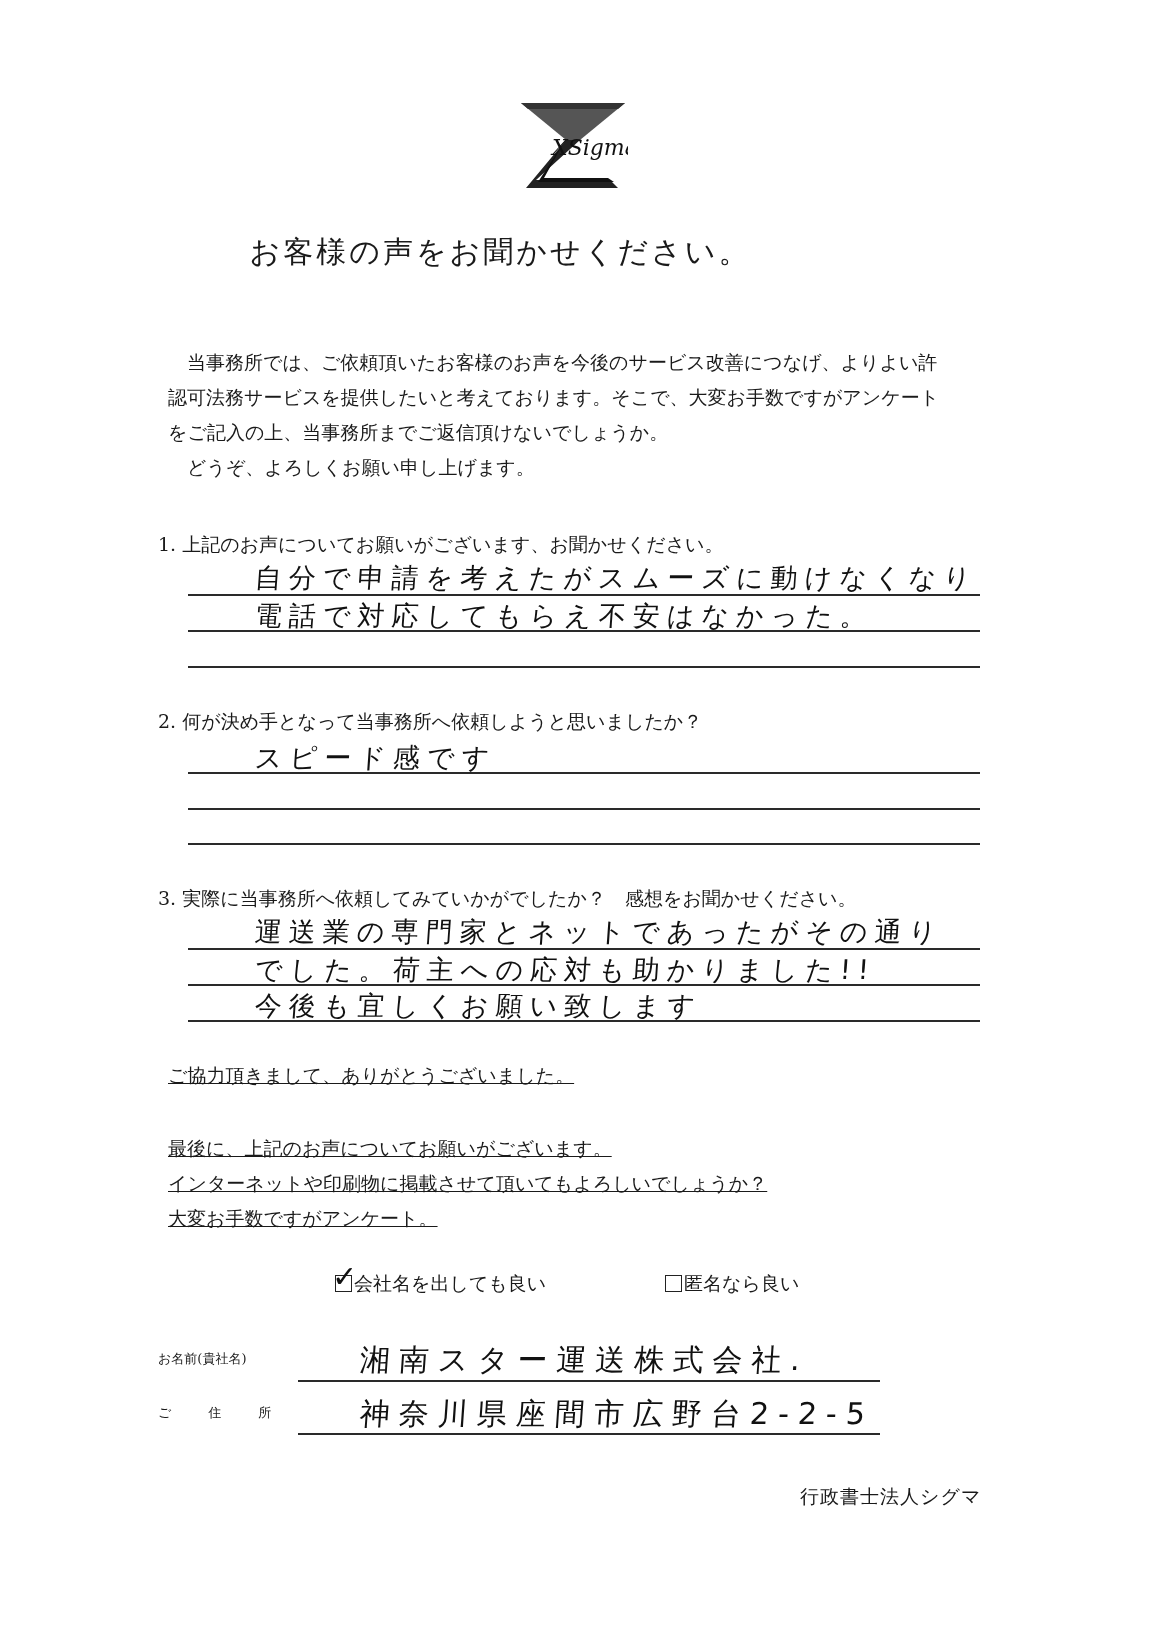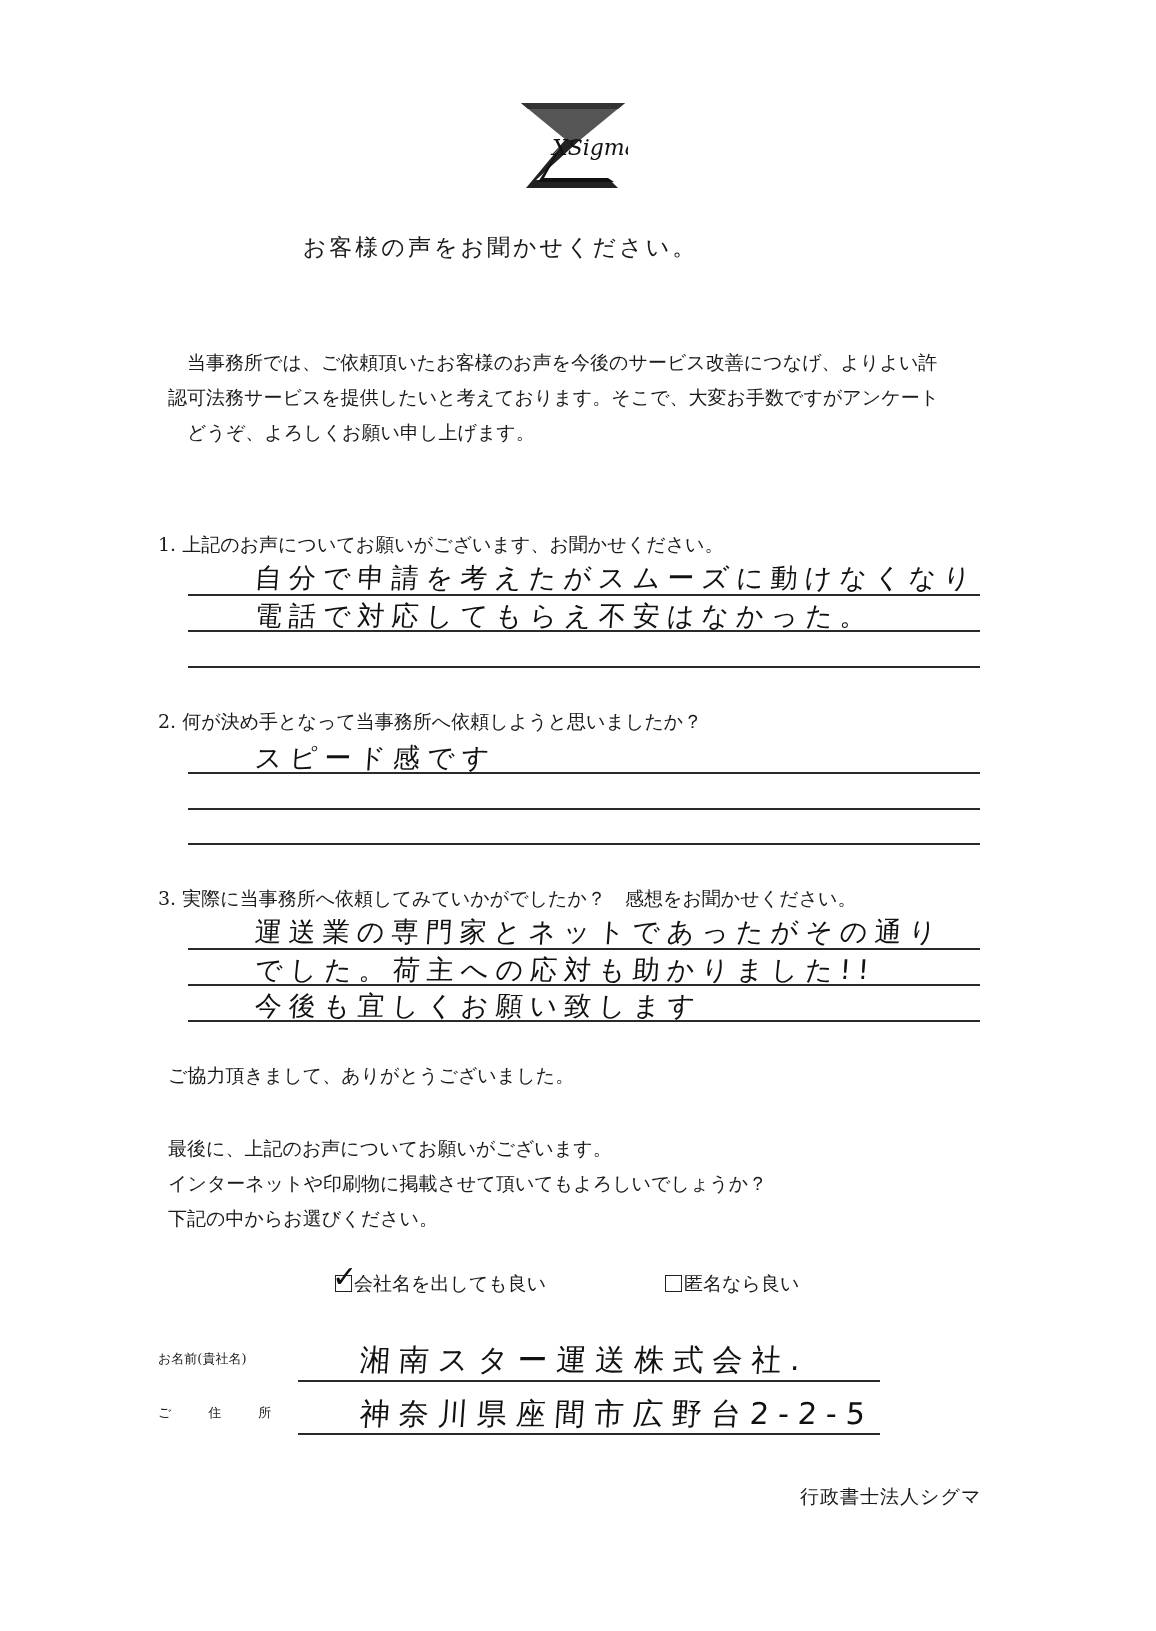--- a/index.html
+++ b/index.html
@@ -3,31 +3,31 @@
   <meta charset="utf-8">
   <style>
     html, body { margin:0; padding:0; background:#ffffff; }
     body {
       width:1156px; height:1631px; position:relative; overflow:hidden;
       font-family: "DejaVu Serif", "Liberation Serif", serif;
       color:#1a1a1a;
     }
     .abs { position:absolute; }
     .logo { left:518px; top:100px; width:110px; height:90px; }
-    .title { left:0; width:1001px; top:232px; text-align:center; font-size:23px; letter-spacing:3px; }
+    .title { left:0; width:1001px; top:232px; text-align:center; font-size:30px; letter-spacing:3px; }
     .intro { left:168px; top:345px; width:840px; font-size:19px; line-height:35px; }
     .intro p { margin:0; }
     .intro .indent { text-indent:19px; }
     .q { font-size:19px; left:158px; }
     .line { position:absolute; height:2px; background:#2a2a2a; }
     .hw {
       position:absolute; font-family:"DejaVu Sans", sans-serif; font-size:27px;
       letter-spacing:7px; color:#111; transform:skewX(-4deg); white-space:nowrap;
     }
-    .plain { font-size:19px; }
+    .plain { font-size:19px;text-decoration:underline; }
     .opt { font-size:19px; }
     .checkbox {
       display:inline-block; width:15px; height:15px; border:1.5px solid #222;
       vertical-align:-2px; margin-right:2px; position:relative;
     }
     .checkmark {
       position:absolute; left:-4px; top:-14px; font-size:30px; font-family:"DejaVu Sans", sans-serif;
       line-height:1; color:#111;
     }
     .label { font-size:13px; }
@@ -44,20 +44,21 @@
     <polygon points="46,42 20,82 96,82 90,78 26,78" fill="#111"></polygon>
     <text x="34" y="55" font-family="DejaVu Serif, serif" font-style="italic" font-size="22" fill="#111">XSigma</text>
   </svg>
 </div>
 
 <div class="abs title">お客様の声をお聞かせください。</div>
 
 <div class="abs intro">
   <p class="indent">当事務所では、ご依頼頂いたお客様のお声を今後のサービス改善につなげ、よりよい許</p>
   <p>認可法務サービスを提供したいと考えております。そこで、大変お手数ですがアンケート</p>
+  <p>をご記入の上、当事務所までご返信頂けないでしょうか。</p>
   <p class="indent">どうぞ、よろしくお願い申し上げます。</p>
 </div>
 
 <div class="abs q" style="top:532px;">
   <span>1.</span>
   <span>上記のお声についてお願いがございます、お聞かせください。</span>
 </div>
 <div class="hw" style="left:255px; top:560px;">自分で申請を考えたがスムーズに動けなくなり</div>
 <div class="line" style="left:188px; width:792px; top:594px;"></div>
 <div class="hw" style="left:255px; top:598px;">電話で対応してもらえ不安はなかった。</div>
@@ -81,21 +82,21 @@
 <div class="line" style="left:188px; width:792px; top:948px;"></div>
 <div class="hw" style="left:255px; top:952px;">でした。荷主への応対も助かりました!!</div>
 <div class="line" style="left:188px; width:792px; top:984px;"></div>
 <div class="hw" style="left:255px; top:988px;">今後も宜しくお願い致します</div>
 <div class="line" style="left:188px; width:792px; top:1020px;"></div>
 
 <div class="abs plain" style="left:168px; top:1063px;">ご協力頂きまして、ありがとうございました。</div>
 
 <div class="abs plain" style="left:168px; top:1136px;">最後に、上記のお声についてお願いがございます。</div>
 <div class="abs plain" style="left:168px; top:1171px;">インターネットや印刷物に掲載させて頂いてもよろしいでしょうか？</div>
-<div class="abs plain" style="left:168px; top:1206px;">下記の中からお選びください。</div>
+<div class="abs plain" style="left:168px; top:1206px;">大変お手数ですがアンケート。</div>
 
 <div class="abs opt" style="left:335px; top:1271px;">
   <span class="checkbox">
     <span class="checkmark">✓</span>
   </span><span>会社名を出しても良い</span>
 </div>
 <div class="abs opt" style="left:665px; top:1271px;">
   <span class="checkbox"></span><span>匿名なら良い</span>
 </div>
 

